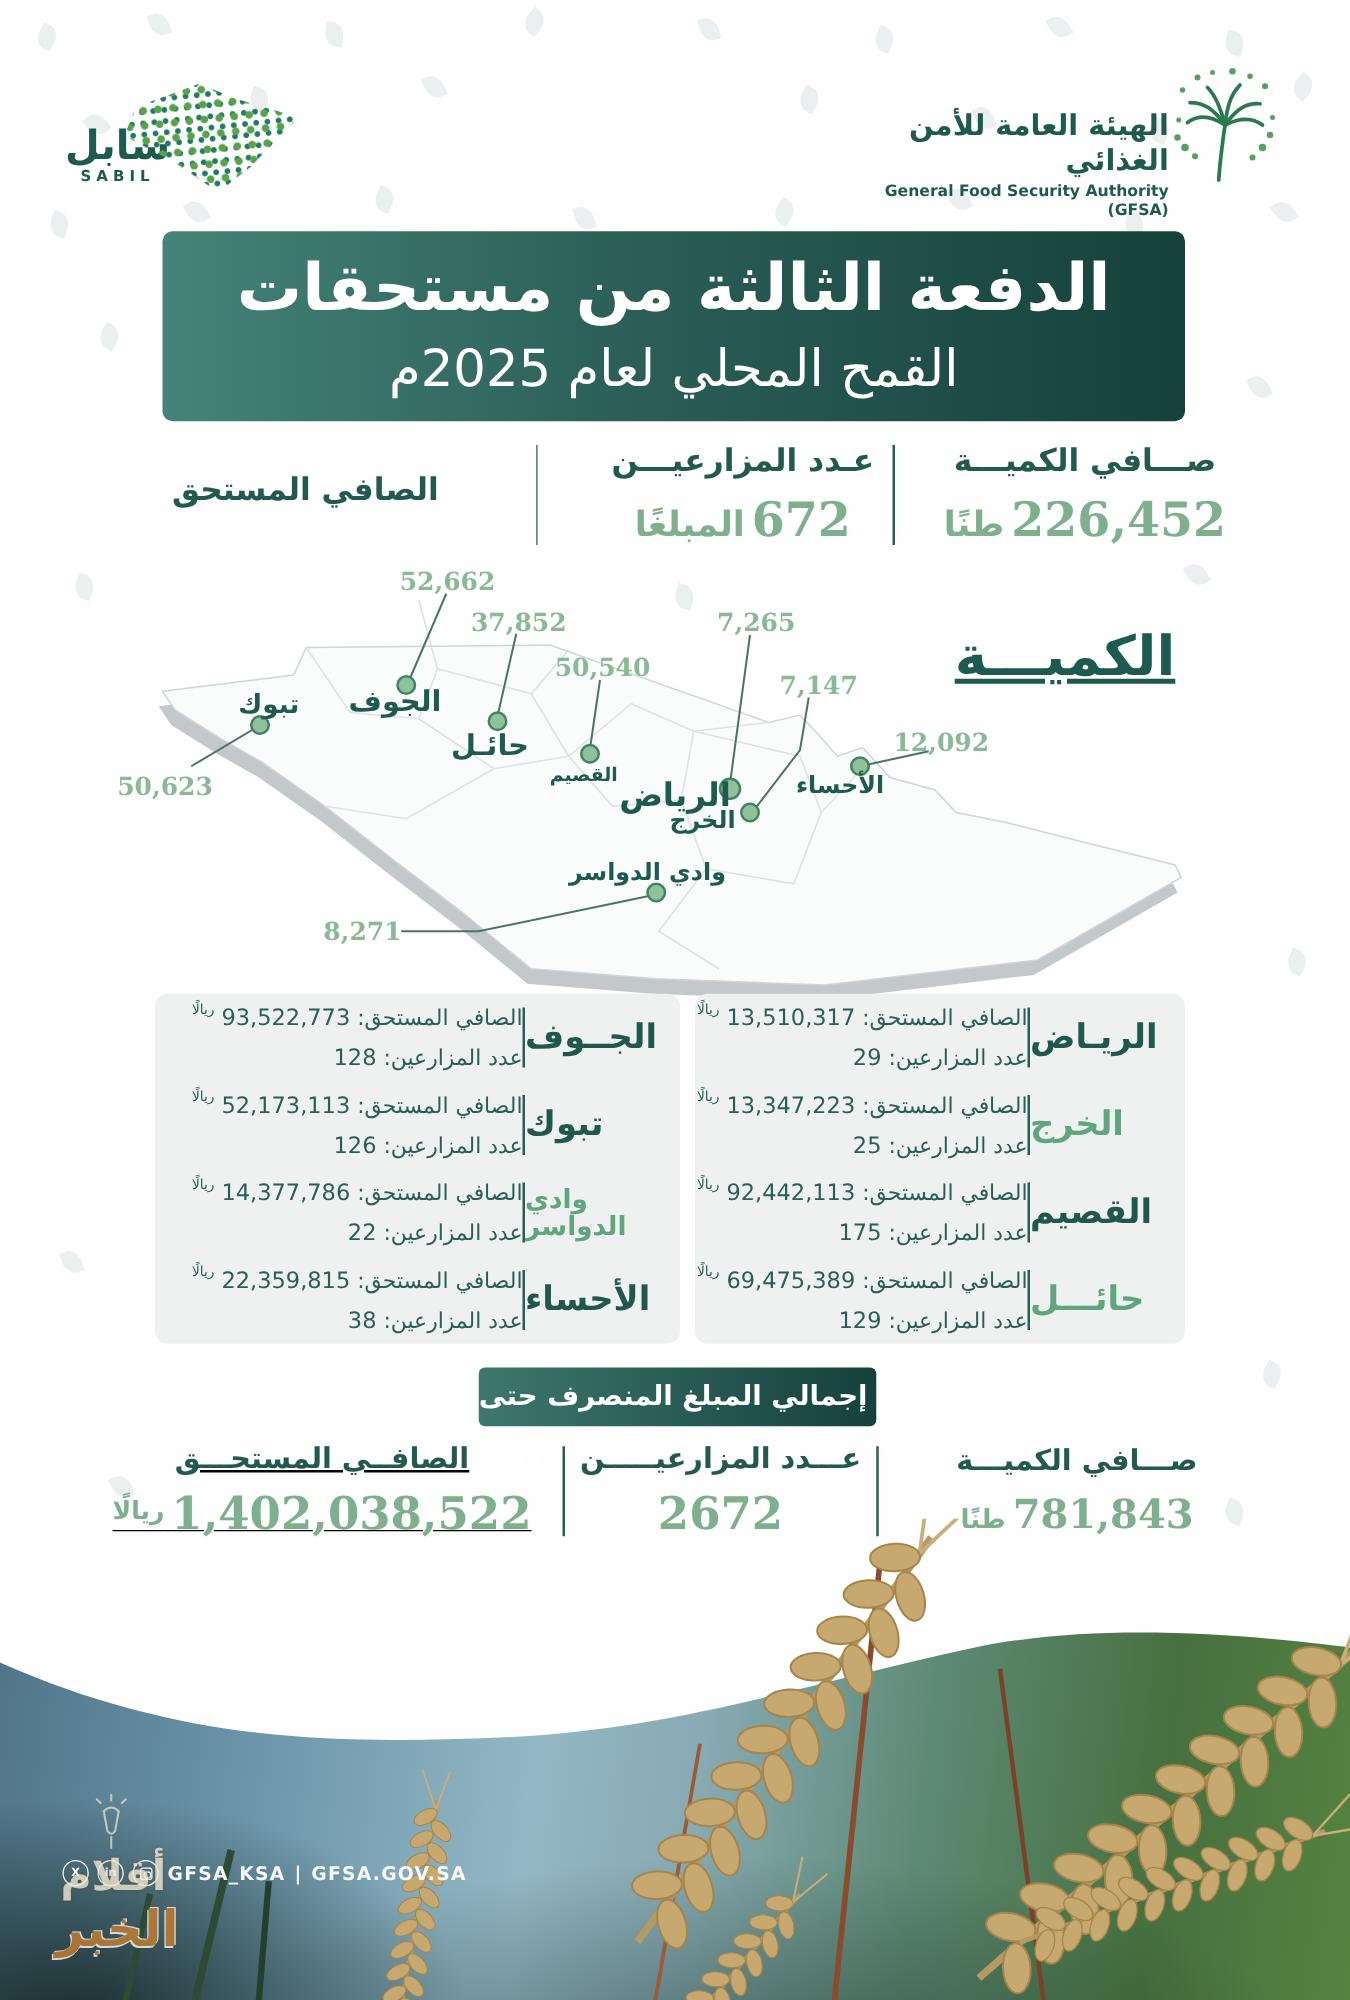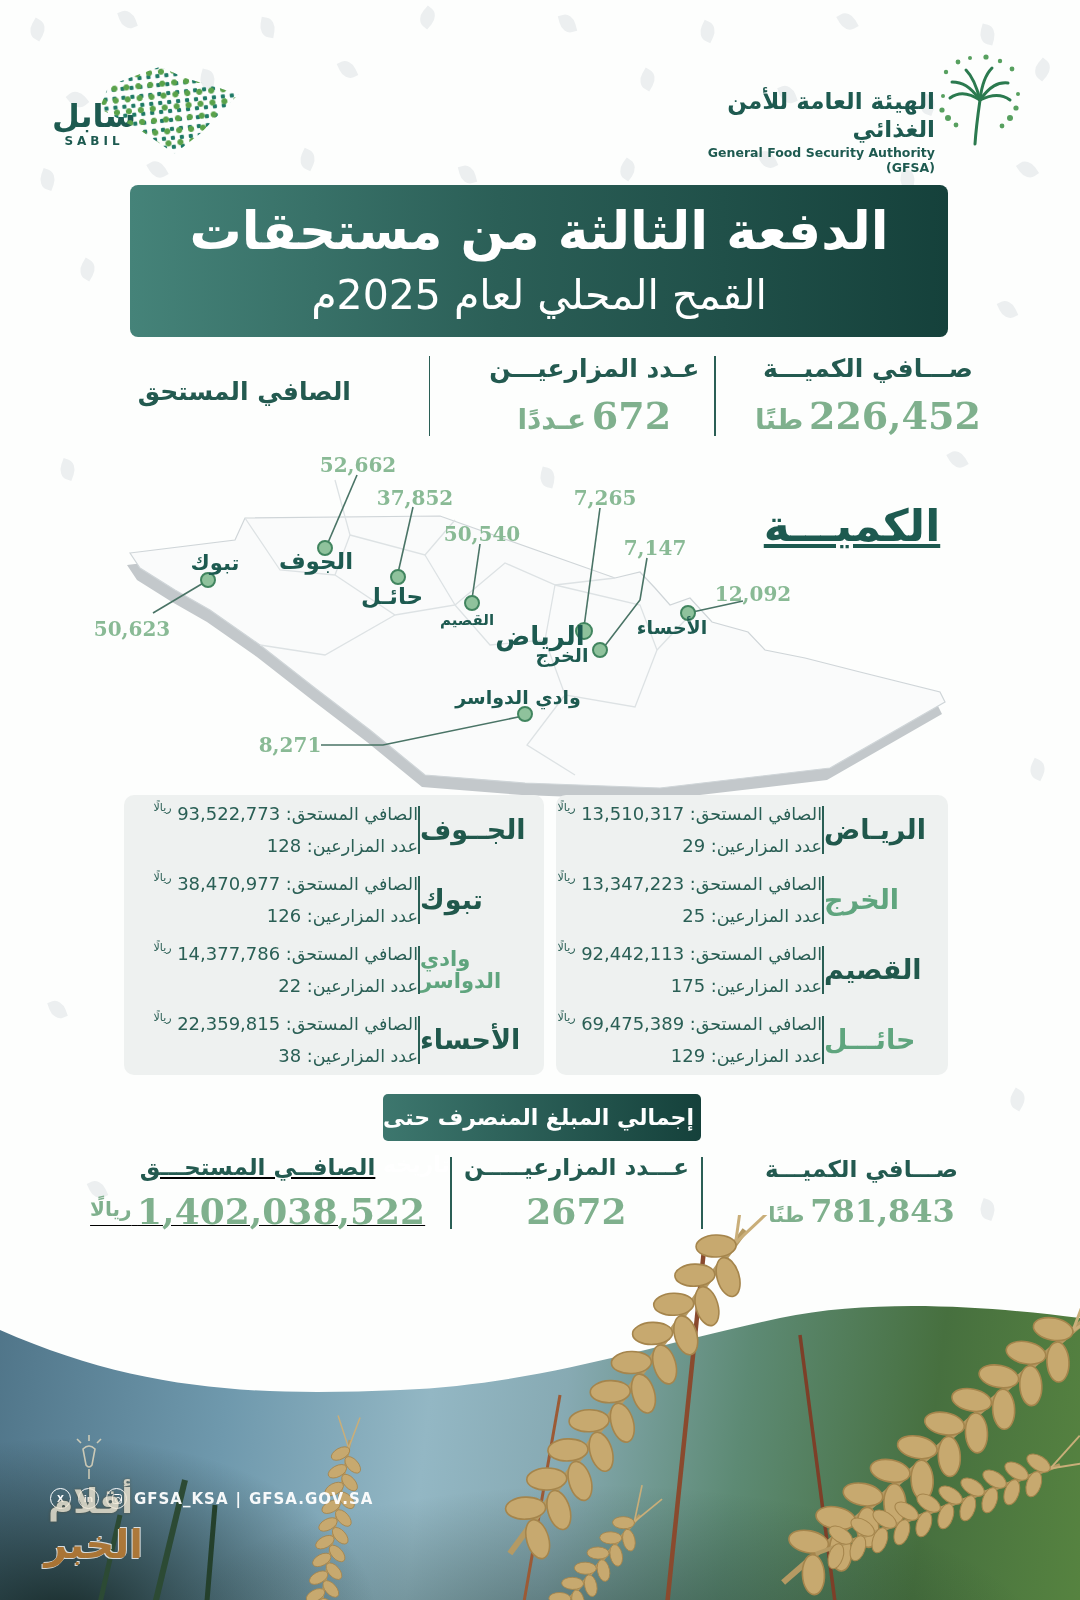--- a/index.html
+++ b/index.html
@@ -168,21 +168,21 @@
 </div>
 
 <div class="abs stats" style="left:60px;top:350px;width:960px;height:92px;">
   <div class="stat" style="width:33%;">
     <div class="lbl">صـــافي الكميـــة</div>
     <div class="val"><span class="num">226,452</span> <span class="unit">طنًا</span></div>
   </div>
   <div class="vline" style="height:80px;"></div>
   <div class="stat" style="width:26%;margin-left:44px;">
     <div class="lbl">عـدد المزارعيـــن</div>
-    <div class="val"><span class="num">672</span> <span class="unit">عـددًا</span></div>
+    <div class="val"><span class="num">672</span> <span class="unit">المبلغًا</span></div>
   </div>
   <div class="vline" style="height:80px;"></div>
   <div class="stat" style="width:40%;">
     <div class="lbl">الصافي المستحق</div>
   </div>
 </div>
 
 <div class="abs map-title">الكميـــة</div>
 <svg class="abs" style="left:95px;top:445px;" width="870" height="370" viewBox="0 0 870 370">
 
@@ -285,21 +285,21 @@
     <div class="tdiv"></div>
     <div class="tdetails">
       <span>الصافي المستحق:</span> <span class="tnum">93,522,773</span> <span class="riyal-sup">ريالًا</span><br>
       <span>عدد المزارعين:</span> <span class="tnum">128</span>
     </div>
   </div>
   <div class="trow">
     <div class="rname">تبوك</div>
     <div class="tdiv"></div>
     <div class="tdetails">
-      <span>الصافي المستحق:</span> <span class="tnum">38,470,977</span> <span class="riyal-sup">ريالًا</span><br>
+      <span>الصافي المستحق:</span> <span class="tnum">52,173,113</span> <span class="riyal-sup">ريالًا</span><br>
       <span>عدد المزارعين:</span> <span class="tnum">126</span>
     </div>
   </div>
   <div class="trow">
     <div class="rname hl sm">وادي الدواسر</div>
     <div class="tdiv"></div>
     <div class="tdetails">
       <span>الصافي المستحق:</span> <span class="tnum">14,377,786</span> <span class="riyal-sup">ريالًا</span><br>
       <span>عدد المزارعين:</span> <span class="tnum">22</span>
     </div>

